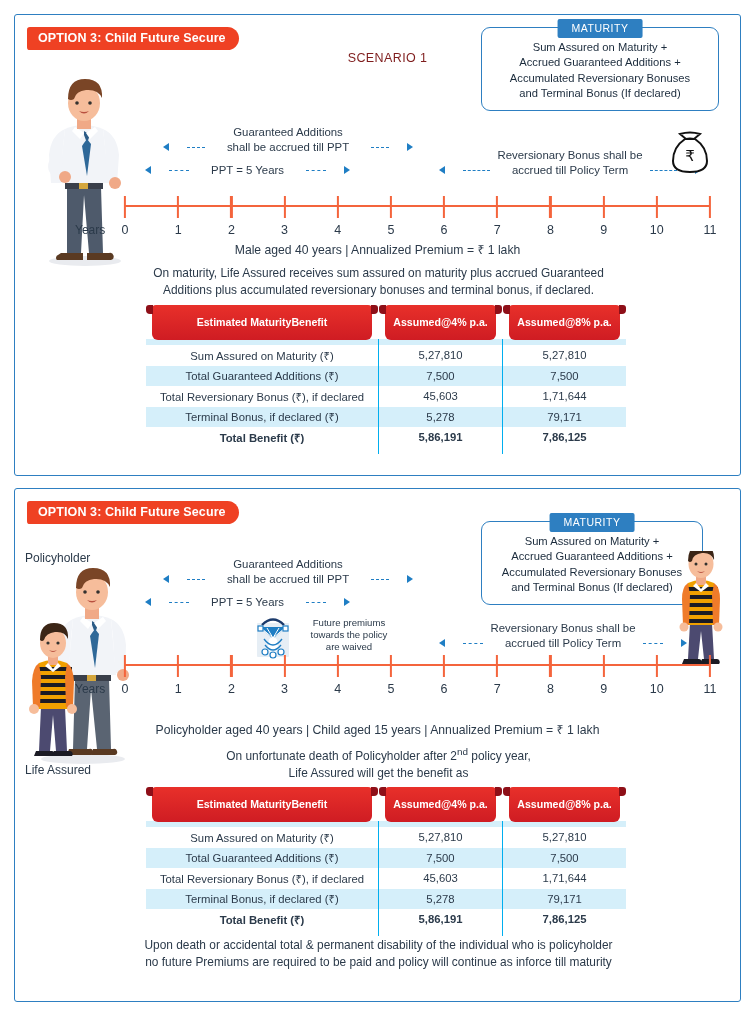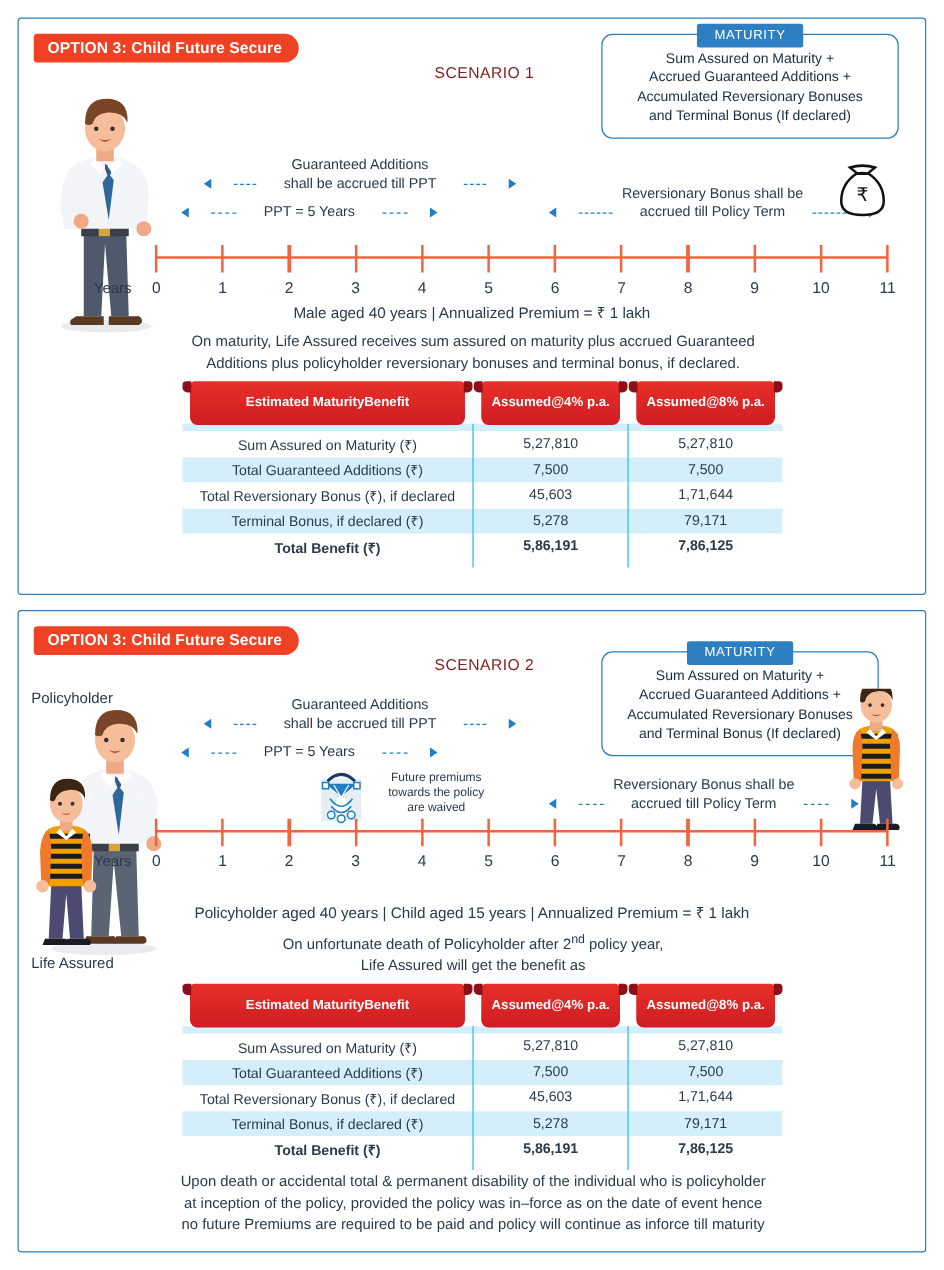--- a/index.html
+++ b/index.html
@@ -339,21 +339,21 @@
           <div class="tick-label" style="left: 90.9091%;">10</div>
           <div class="tick" style="left: 100%;"></div>
           <div class="tick-label" style="left: 100%;">11</div>
         </div>
     </div>
 
     <div class="info-line" style="top:226px;">Male aged 40 years | Annualized Premium = ₹ 1 lakh</div>
 
     <div class="body-text" style="left:60px; top:250px; width:607px;">
       <div>On maturity, Life Assured receives sum assured on maturity plus accrued Guaranteed</div>
-      <div>Additions plus policyholder reversionary bonuses and terminal bonus, if declared.</div>
+      <div>Additions plus accumulated reversionary bonuses and terminal bonus, if declared.</div>
     </div>
 
     <div class="benefit-table" id="table-1" style="left:131px; top:288px;">
         <div class="hdr-wrap">
           <div class="ribbon">
             <span>Estimated Maturity</span>
             <br>
             <span>Benefit</span>
           </div>
         </div>
@@ -408,21 +408,20 @@
         <div class="tbl-bot-strip"></div>
         <div class="divider"></div>
         <div class="tbl-bot-strip"></div>
       </div>
   </div>
 
   <div class="panel" id="panel-2">
 
     <div class="option-pill">OPTION 3: Child Future Secure</div>
 
-    <div class="scenario-label">SCENARIO 2</div>
 
     <div class="caption" style="left:10px; top:62px;">Policyholder</div>
 
     <div class="caption" style="left:10px; top:274px;">Life Assured</div>
 
     <div class="maturity-box" style="left:466px; top:32px; width:222px;">
       <div class="maturity-tag">MATURITY</div>
       <div>Sum Assured on Maturity +</div>
       <div>Accrued Guaranteed Additions +</div>
       <div>Accumulated Reversionary Bonuses</div>
@@ -662,17 +661,16 @@
         <div class="cell row-a total">7,86,125</div>
         <div class="tbl-bot-strip"></div>
         <div class="divider"></div>
         <div class="tbl-bot-strip"></div>
         <div class="divider"></div>
         <div class="tbl-bot-strip"></div>
       </div>
 
     <div class="body-text" style="left:40px; top:448px; width:647px;">
       <div>Upon death or accidental total &amp; permanent disability of the individual who is policyholder</div>
-      <div>at inception of the policy, provided the policy was in–force as on the date of event hence</div>
       <div>no future Premiums are required to be paid and policy will continue as inforce till maturity</div>
     </div>
   </div>
 </div>
 
 </body></html>

